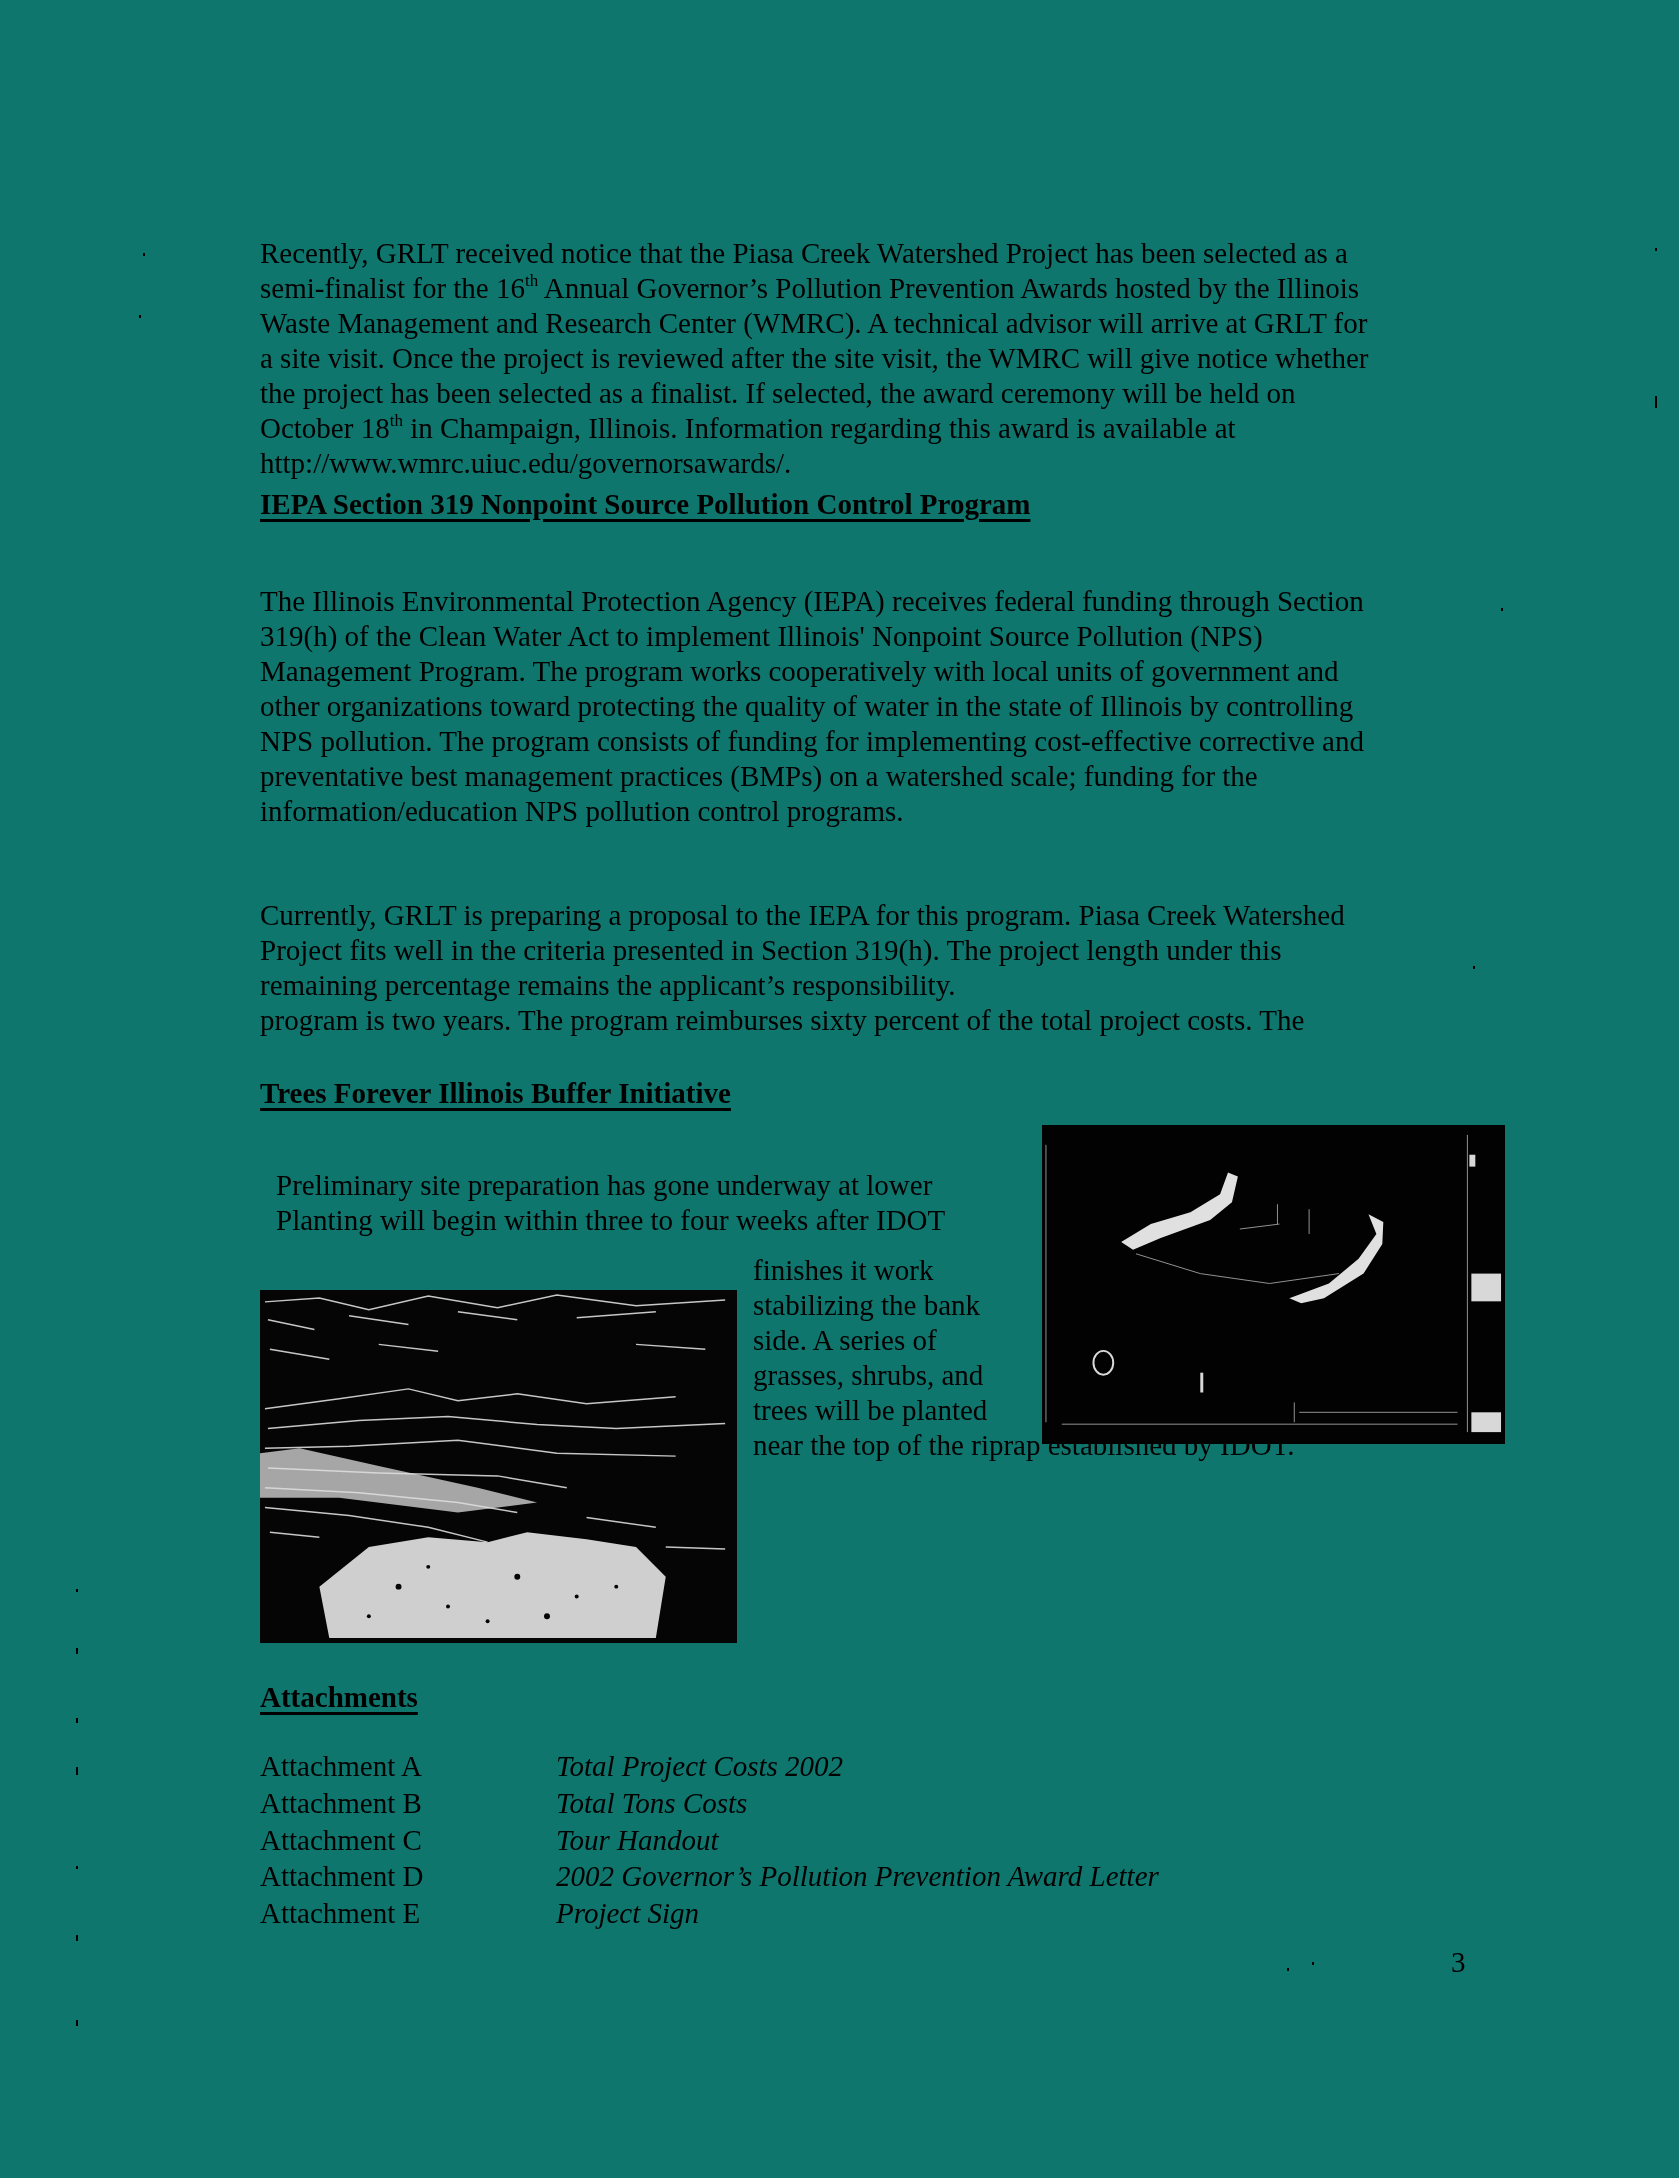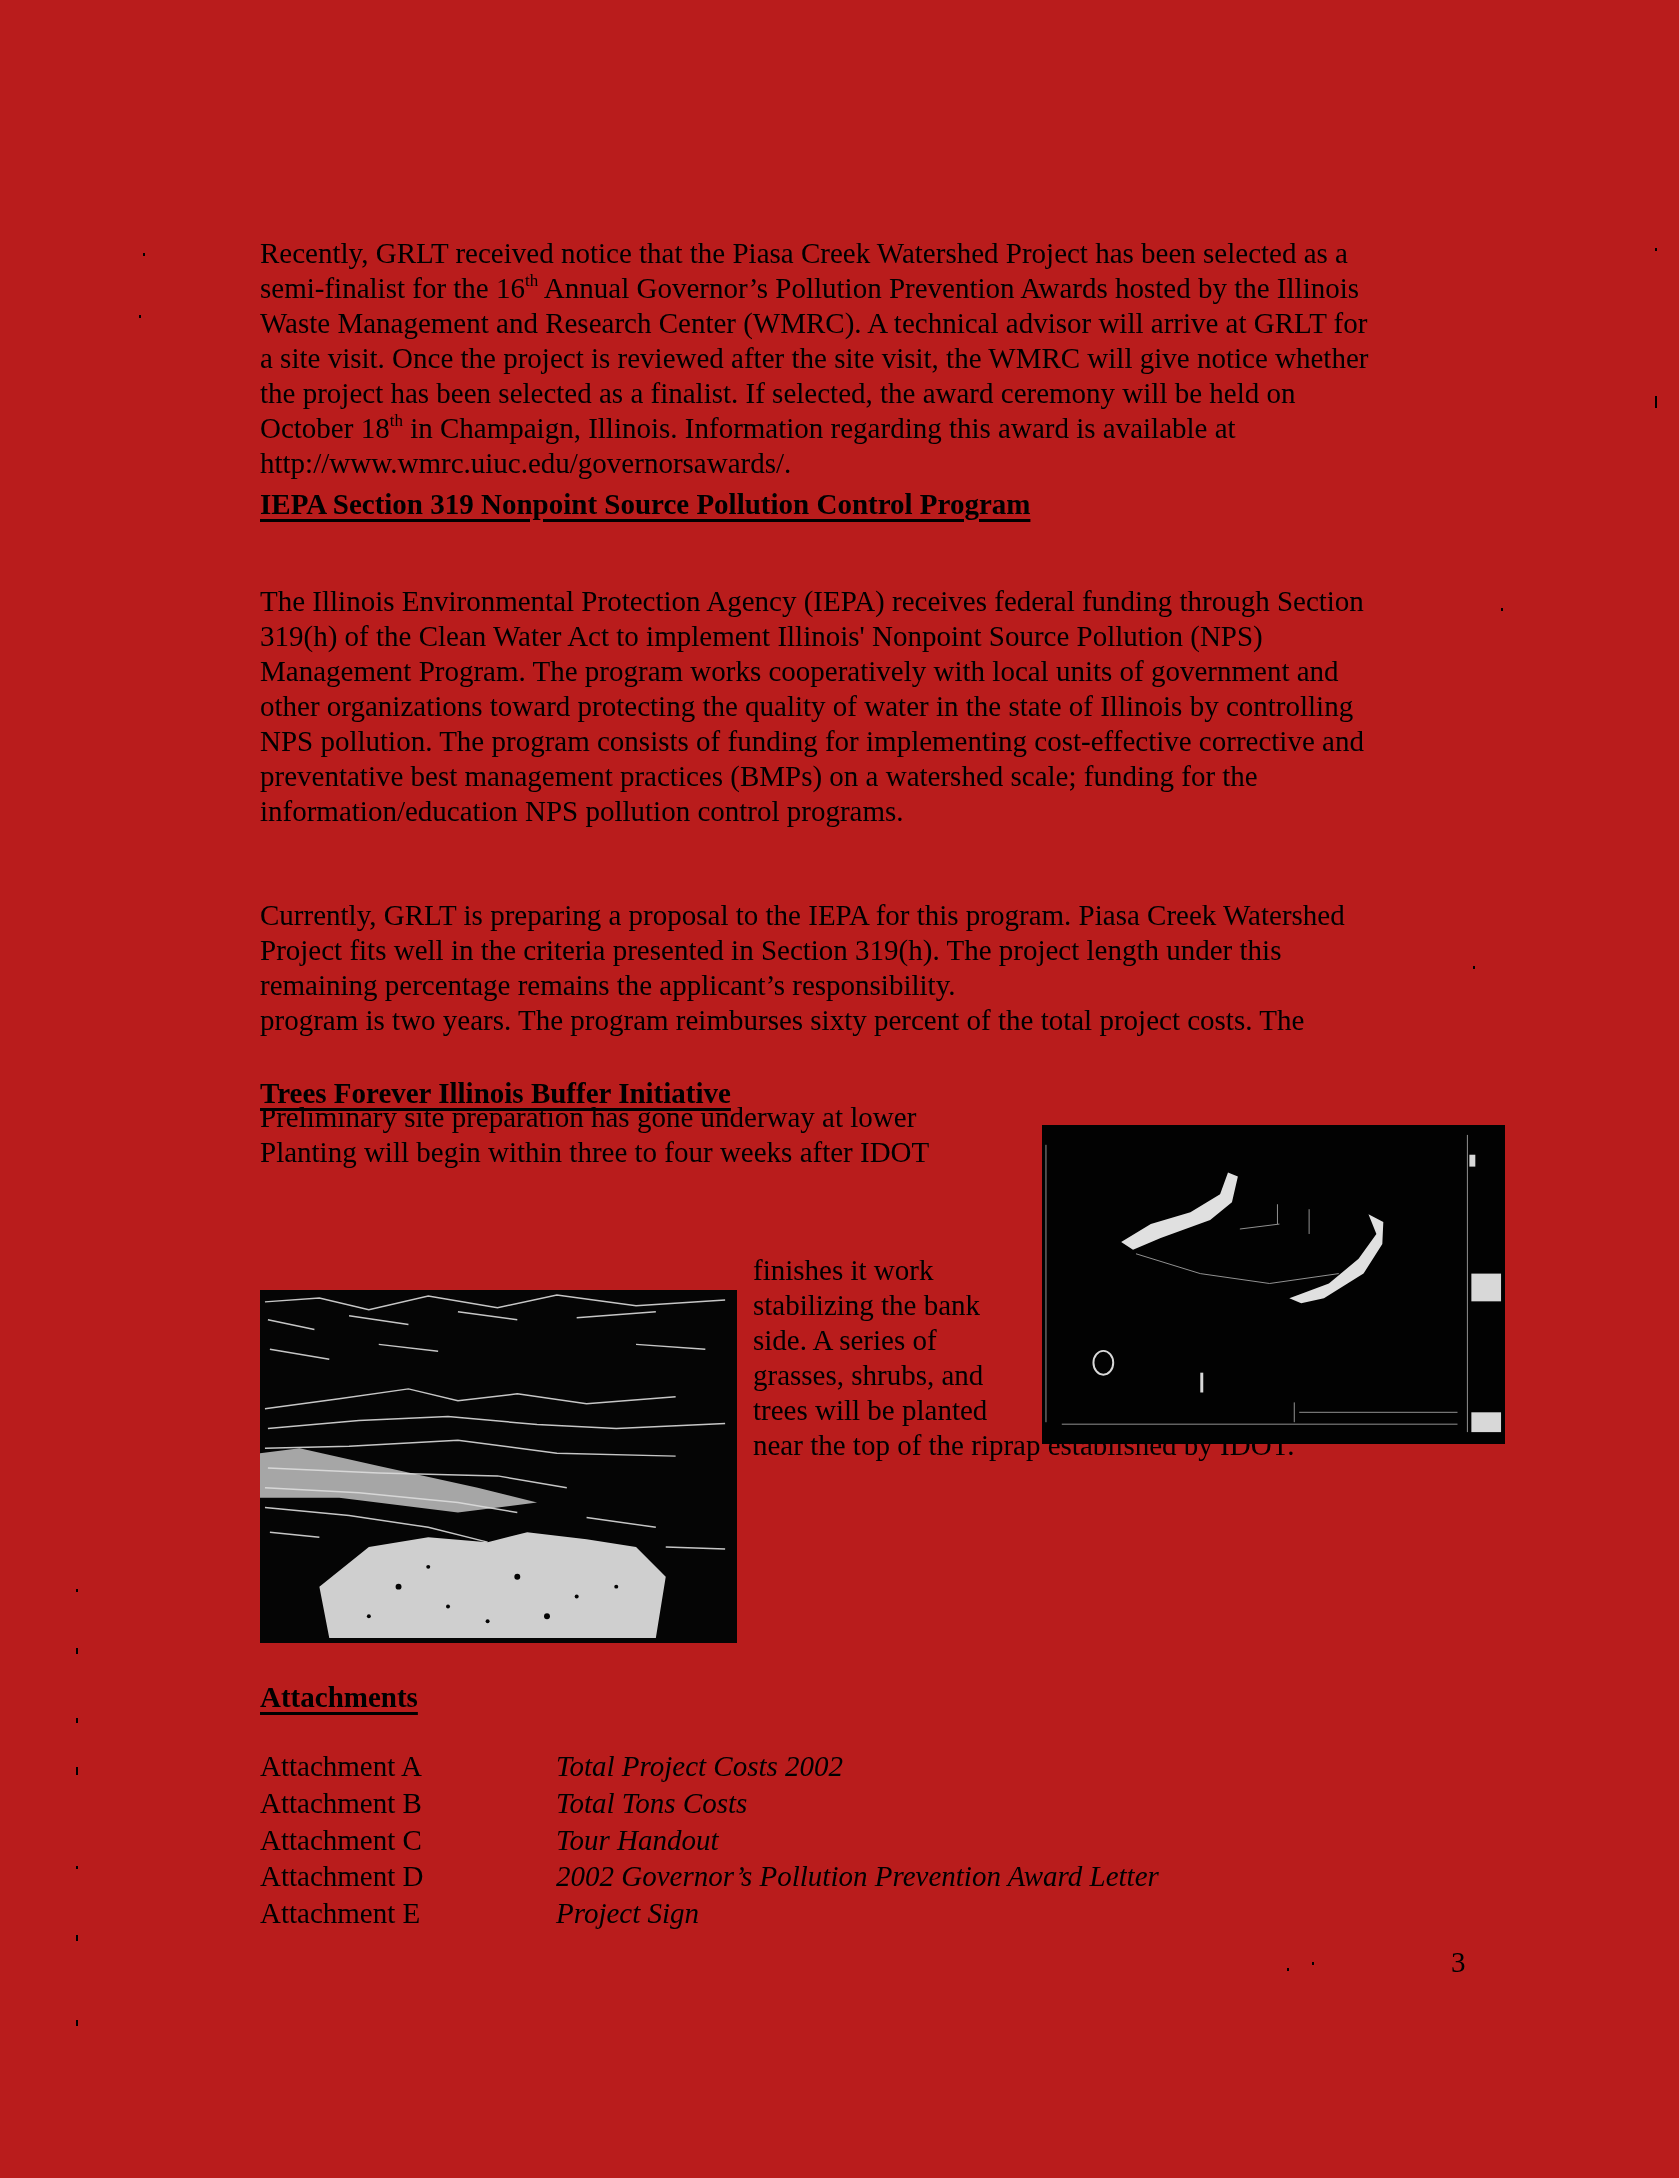--- a/index.html
+++ b/index.html
@@ -1,18 +1,18 @@
 <!DOCTYPE html>
 <html><head>
 <meta charset="utf-8">
 <style>
   html, body { margin: 0; padding: 0; background: #ffffff; }
   body { width: 1679px; height: 2178px; position: relative; overflow: hidden;
          font-family: "Liberation Serif", "DejaVu Serif", serif; color: #000; }
-  .page { position: absolute; left: 0; top: 0; width: 1679px; height: 2178px; background: #b91c1c; }
+  .page { position: absolute; left: 0; top: 0; width: 1679px; height: 2178px; background: #0f766e; }
   .para { position: absolute; left: 260px; width: 1218px; font-size: 29px; line-height: 35px; }
   .line { display: block; white-space: nowrap; height: 35px; }
   sup { font-size: 17px; line-height: 0; vertical-align: 12px; }
   .heading { position: absolute; left: 260px; font-size: 29px; font-weight: bold;
              text-decoration: underline; text-decoration-thickness: 3px; text-underline-offset: 5px;
              white-space: nowrap; }
   .photo { position: absolute; background: #000; overflow: hidden; }
   .photo svg { display: block; width: 100%; height: 100%; }
   .att-row { position: absolute; left: 260px; font-size: 29px; white-space: nowrap; height: 37px; line-height: 37px; }
   .att-label { position: absolute; left: 0; }
@@ -49,21 +49,21 @@
 
   <div class="para" style="top:898px;">
     <span class="line">Currently, GRLT is preparing a proposal to the IEPA for this program.  Piasa Creek Watershed</span>
     <span class="line">Project fits well in the criteria presented in Section 319(h).  The project length under this</span>
     <span class="line">remaining percentage remains the applicant’s responsibility.</span>
     <span class="line">program is two years.  The program reimburses sixty percent of the total project costs.  The</span>
   </div>
 
   <div class="heading" style="top:1077px;">Trees Forever Illinois Buffer Initiative</div>
 
-  <div class="para" style="top:1100px; width:752px;">
+  <div class="para" style="top:1168px; width:752px;margin-left:16px;">
     <span class="line">Preliminary site preparation has gone underway at lower</span>
     <span class="line">Planting will begin within three to four weeks after IDOT</span>
   </div>
 
   <div class="para" style="top:1253px; left:753px; width:693px;">
     <span class="line">finishes it work</span>
     <span class="line">stabilizing the bank</span>
     <span class="line">side.  A series of</span>
     <span class="line">grasses, shrubs, and</span>
     <span class="line">trees will be planted</span>

